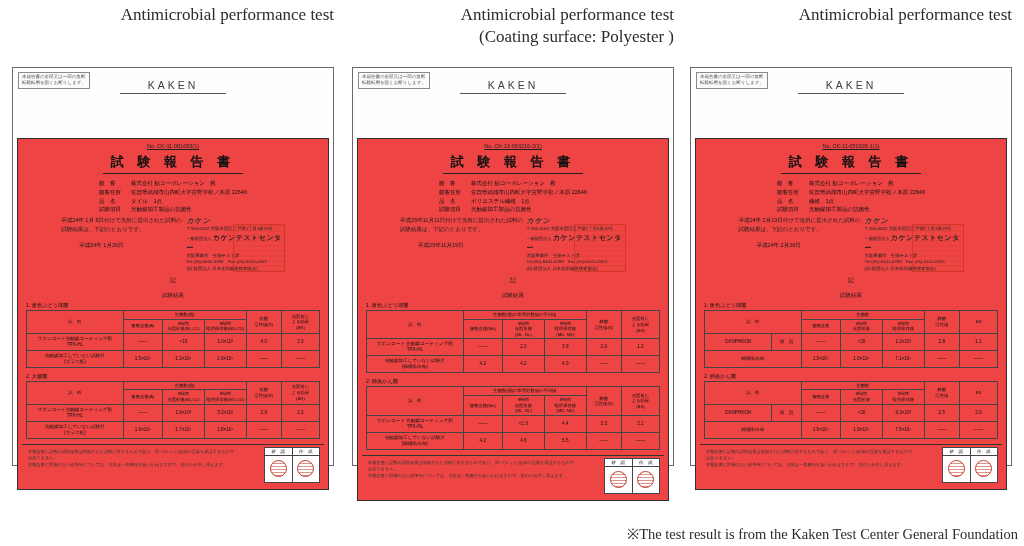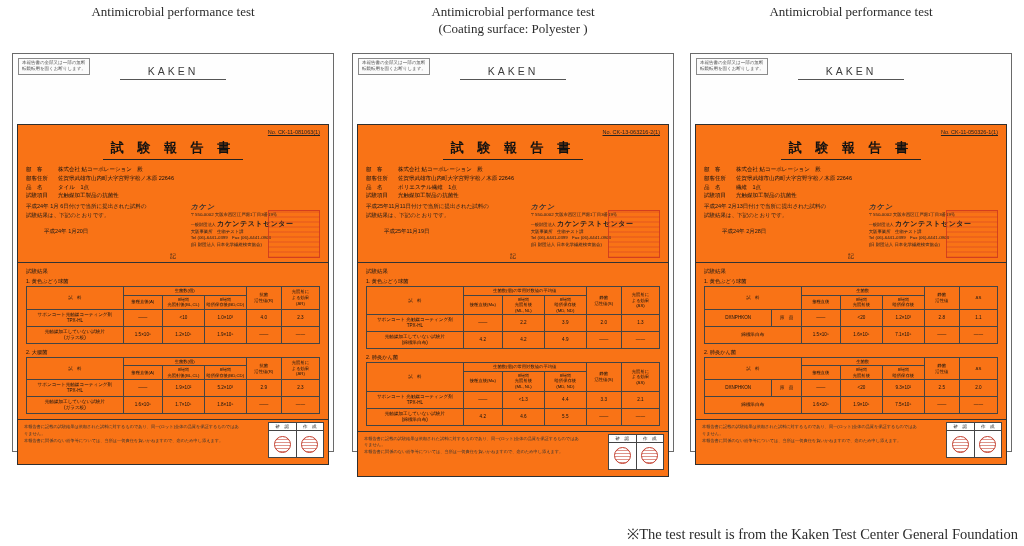--- a/index.html
+++ b/index.html
@@ -5,40 +5,40 @@
   html,body{margin:0;padding:0;}
   body{
     width:1024px;height:546px;position:relative;overflow:hidden;
     background:#ffffff;font-family:"Liberation Sans",sans-serif;color:#1a1a1a;
   }
   .doc-wrap{position:absolute;top:4px;width:322px;}
   .doc-wrap.d0{left:12px;}
   .doc-wrap.d1{left:352px;}
   .doc-wrap.d2{left:690px;}
   .doc-title{
-    text-align:center;font-family:"Liberation Serif",serif;font-size:13px;
-    line-height:1.3;color:#2b2b2b;height:46px;margin-bottom:3px;
+    text-align:right;font-family:"Liberation Serif",serif;font-size:17px;
+    line-height:1.3;color:#2b2b2b;height:46px;margin-bottom:17px;
   }
   .page{
     border:1px solid #6a6a6a;background:#fefefe;height:399px;
     padding:3px 4px;box-sizing:border-box;display:flex;flex-direction:column;gap:44px;
   }
   .page-top{position:relative;height:22px;flex:none;}
   .notice-box{
     position:absolute;left:1px;top:1px;border:1px solid #8a8a8a;
     font-size:4.5px;line-height:1.4;padding:1px 3px;color:#555;background:#fbfbfb;
   }
   .kaken-wrap{text-align:center;padding-top:4px;}
   .kaken-logo{
     display:inline-block;font-size:10.5px;letter-spacing:3px;color:#3c3c3c;
     border-bottom:1px solid #555;padding:0 28px 2px;
   }
   .page-main{
     border:1.5px solid #2f2f2f;flex:1;margin-top:1px;display:flex;flex-direction:column;
-    padding:4px 8px;position:relative;box-sizing:border-box;background:#f97316;
+    padding:4px 8px;position:relative;box-sizing:border-box;background:#ef4444;align-items:center;
   }
   .report-no{
     text-align:right;font-size:5.5px;color:#222;flex:none;
     text-decoration:underline;
   }
   .title-wrap{text-align:center;flex:none;margin:3px 0 5px;}
   .report-title{
     display:inline-block;font-size:13px;font-weight:bold;letter-spacing:5px;
     border-bottom:1px solid #222;padding:0 8px 2px;color:#111;
   }

